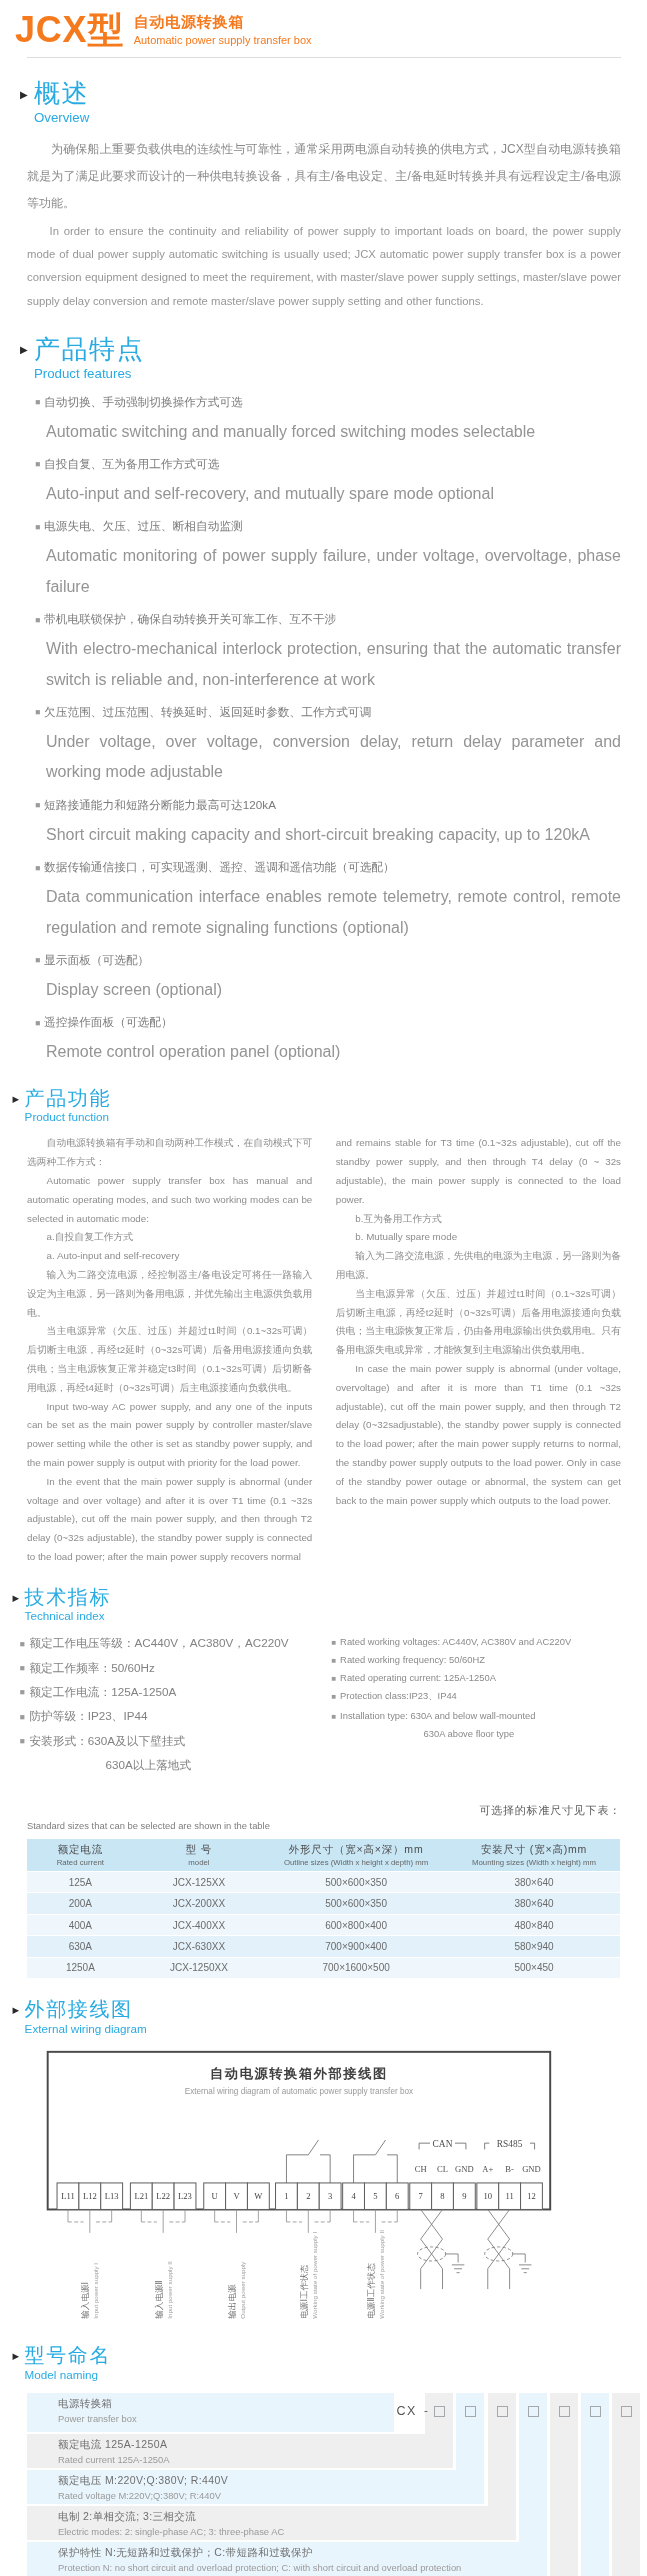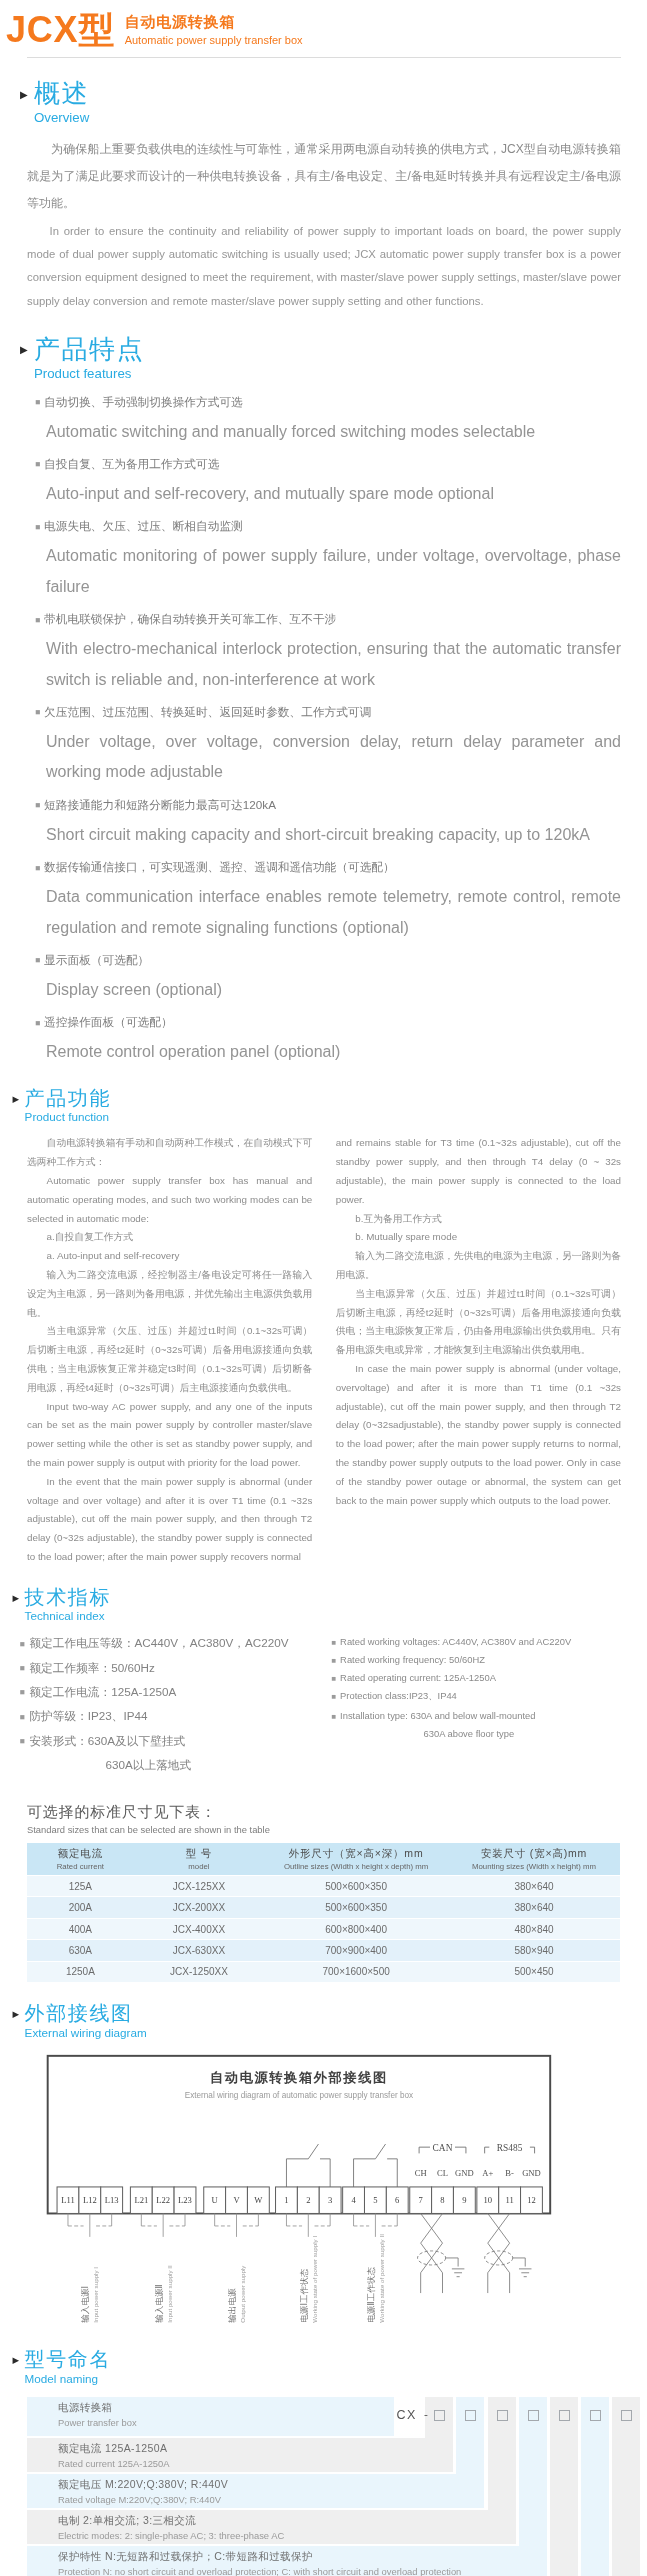--- a/index.html
+++ b/index.html
@@ -1,20 +1,20 @@
 <!DOCTYPE html>
 <html style="font-size:12.5px"><head>
 <meta charset="utf-8">
 <style>
   html,body{margin:0;padding:0;background:#ffffff;}
   body{font-family:"Liberation Sans","DejaVu Sans",sans-serif;}
   .page{width:648px;height:2576px;background:#fff;position:relative;overflow:hidden;}
 
   
-  .hdr{display:flex;align-items:flex-start;padding:11px 27px 0 6px;}
+  .hdr{display:flex;align-items:flex-start;padding:11px 27px 0 15px;}
   .hdr .model{font-size:36px;font-weight:bold;color:#f5791d;line-height:1.05;letter-spacing:0.8px;}
   .hdr .tr{margin-left:9.4px;padding-top:2.3px;}
   .hdr .t-zh{font-size:15px;font-weight:bold;color:#f5791d;letter-spacing:0.8px;}
   .hdr .t-en{font-size:11px;color:#f5791d;margin-top:1.6px;}
   .divider{margin:8.6px 27px 0;border-bottom:1.6px solid #dcdcdc;}
 
   
   .sec-head{display:flex;align-items:flex-start;}
   .sec-head .arrow{color:#2b2b2b;line-height:1;}
   .sec-head .h-zh{color:#29abe2;line-height:1.05;}
@@ -53,21 +53,21 @@
   .ti .bullet{color:#9b9b9b;flex:none;}
   .tech-left .ti{margin-bottom:9.4px;font-size:11.7px;color:#828282;}
   .tech-left .ti .bullet{font-size:8.6px;margin:2.3px 4.7px 0 0;}
   .tech-left .cont{font-size:11.7px;color:#828282;margin:0 0 9.4px 86px;}
   .tech-right .ti{margin-bottom:7px;font-size:9.4px;color:#8a8a8a;}
   .tech-right .ti .bullet{font-size:7.8px;margin:1.6px 3.9px 0 0;}
   .tech-right .cont{font-size:9.4px;color:#8a8a8a;margin:0 0 7px 92px;}
 
   
   .tbl-note{margin:20px 27px 0;}
-  .tbl-note .nz{font-size:15px;color:#5a5a5a;letter-spacing:0.8px;}
+  .tbl-note .nz{font-size:11px;color:#5a5a5a;letter-spacing:0.8px;text-align:right;}
   .tbl-note .ne{font-size:9.4px;color:#7d7d7d;margin-top:2.3px;}
   table.sizes{border-collapse:collapse;margin:7.8px 27px 0;width:593px;table-layout:fixed;}
   table.sizes th,table.sizes td{border-bottom:1.6px solid #fff;text-align:center;vertical-align:middle;}
   table.sizes th{background:#c9e6f5;padding:3.9px 1.6px;}
   table.sizes th .hz{font-size:10.5px;color:#4c4c4c;font-weight:normal;letter-spacing:0.8px;}
   table.sizes th .he{font-size:7.8px;color:#666;font-weight:normal;margin-top:1.6px;}
   table.sizes td{font-size:10px;color:#6b6b6b;padding:4.7px 1.6px;}
   table.sizes tr.odd td{background:#eff7fc;}
   table.sizes tr.even td{background:#e3f1fa;}
   .cw1{width:18%;}.cw2{width:22%;}.cw3{width:31%;}.cw4{width:29%;}

